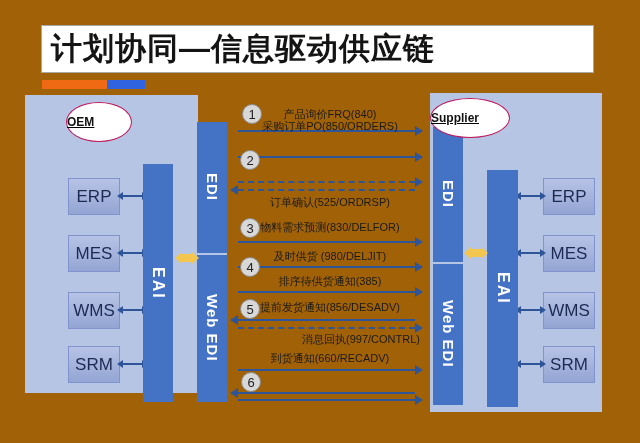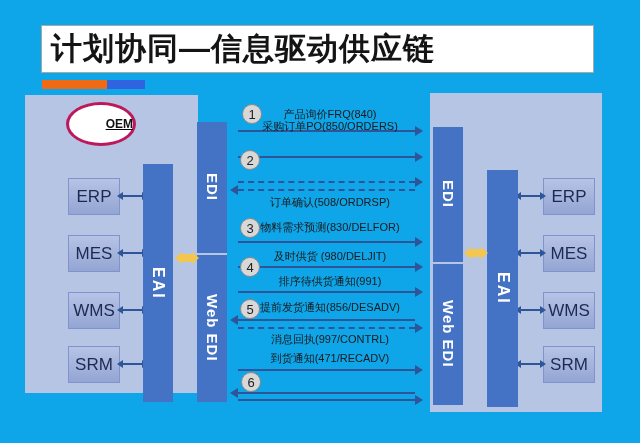--- a/index.html
+++ b/index.html
@@ -1,34 +1,34 @@
 <!DOCTYPE html>
 <html><head>
 <meta charset="utf-8">
 <style>
   html,body{margin:0;padding:0;background:#ffffff;}
-  .stage{position:relative;width:640px;height:443px;background:#0ea5e9;overflow:hidden;
+  .stage{position:relative;width:640px;height:443px;background:#a16207;overflow:hidden;
          font-family:"Liberation Sans","DejaVu Sans",sans-serif;}
 
   
   .title-box{position:absolute;left:41px;top:25px;width:553px;height:48px;background:#ffffff;
              border:1px solid #a8a8a8;box-sizing:border-box;display:flex;align-items:center;}
   .title-text{font-size:31px;font-weight:bold;color:#141414;padding-left:9px;letter-spacing:1px;white-space:nowrap;}
   .accent{position:absolute;top:80px;height:9px;}
   .accent.orange{left:42px;width:65px;background:#f06a13;}
   .accent.blue{left:107px;width:38px;background:#2f63e0;}
 
   
   .panel{position:absolute;background:#b6c5e4;}
   .panel.left{left:25px;top:95px;width:173px;height:298px;}
   .panel.right{left:430px;top:93px;width:172px;height:319px;}
 
   
-  .oval{position:absolute;background:#ffffff;border:3px solid #be185d;border-radius:50%;
-        display:flex;align-items:center;justify-content:flex-end;z-index:6;text-decoration:underline;}
+  .oval{position:absolute;background:#ffffff;border:1px solid #be185d;border-radius:50%;
+        display:flex;align-items:center;justify-content:flex-start;z-index:6;text-decoration:underline;}
   .oval.oem{left:66px;top:102px;width:64px;height:38px;}
   .oval.supplier{left:430px;top:98px;width:78px;height:38px;}
   .oval span{font-size:12px;font-weight:bold;color:#111;}
 
   
   .vbar{position:absolute;background:#4472c4;color:#ffffff;display:flex;align-items:center;
         justify-content:center;z-index:3;}
   .vlabel{writing-mode:vertical-rl;text-orientation:mixed;font-weight:bold;font-size:16px;
           letter-spacing:2px;white-space:nowrap;}
   .eai-left{left:143px;top:164px;width:30px;height:238px;}
@@ -114,20 +114,23 @@
   <div class="vbar eai-right">
     <span class="vlabel">EAI</span>
   </div>
 
   <div class="yconn left"></div>
   <div class="yconn right"></div>
 
   <div class="oval oem">
     <span>OEM</span>
   </div>
+  <div class="oval supplier">
+    <span>Supplier</span>
+  </div>
 
 <div class="sysbox" style="left: 68px; top: 178px;">ERP</div>
     <div class="hconn" style="left: 122px; top: 195px;"></div>
     <div class="sysbox" style="left: 68px; top: 235px;">MES</div>
     <div class="hconn" style="left: 122px; top: 252px;"></div>
     <div class="sysbox" style="left: 68px; top: 292px;">WMS</div>
     <div class="hconn" style="left: 122px; top: 309px;"></div>
     <div class="sysbox" style="left: 68px; top: 346px;">SRM</div>
     <div class="hconn" style="left: 122px; top: 363px;"></div>
     <div class="sysbox" style="left: 543px; top: 178px;">ERP</div>
@@ -144,48 +147,48 @@
     </div>
     <div class="numcircle" style="left: 242px; top: 104px;">1</div>
     <div class="flowlabel" style="top: 119px;">采购订单PO(850/ORDERS)</div>
     <div class="flowarrow" style="top: 156px;">
       <span class="fh r"></span>
     </div>
     <div class="numcircle" style="left: 240px; top: 150px;">2</div>
     <div class="flowarrow dashed" style="top: 181px;">
       <span class="fh r"></span>
     </div>
-    <div class="flowlabel" style="top: 195px;">订单确认(508/ORDRSP)</div>
+    <div class="flowlabel" style="top: 195px;">订单确认(525/ORDRSP)</div>
     <div class="flowarrow dashed" style="top: 189px;">
       <span class="fh l"></span>
     </div>
     <div class="flowlabel" style="top: 220px;">物料需求预测(830/DELFOR)</div>
     <div class="flowarrow" style="top: 241px;">
       <span class="fh r"></span>
     </div>
     <div class="numcircle" style="left: 240px; top: 218px;">3</div>
     <div class="flowlabel" style="top: 249px;">及时供货 (980/DELJIT)</div>
     <div class="flowarrow" style="top: 266px;">
       <span class="fh r"></span>
     </div>
     <div class="numcircle" style="left: 240px; top: 257px;">4</div>
-    <div class="flowlabel" style="top: 274px;">排序待供货通知(991)</div>
+    <div class="flowlabel" style="top: 274px;">排序待供货通知(385)</div>
     <div class="flowarrow" style="top: 291px;">
       <span class="fh r"></span>
     </div>
     <div class="flowlabel" style="top: 300px;">提前发货通知(856/DESADV)</div>
     <div class="flowarrow" style="top: 319px;">
       <span class="fh l"></span>
     </div>
     <div class="numcircle" style="left: 240px; top: 299px;">5</div>
-    <div class="flowlabel" style="top: 332px;">消息回执(997/CONTRL)</div>
+    <div class="flowlabel" style="top: 332px; text-align: right;">消息回执(997/CONTRL)</div>
     <div class="flowarrow dashed" style="top: 327px;">
       <span class="fh r"></span>
     </div>
-    <div class="flowlabel" style="top: 351px;">到货通知(471/RECADV)</div>
+    <div class="flowlabel" style="top: 351px;">到货通知(660/RECADV)</div>
     <div class="flowarrow" style="top: 369px;">
       <span class="fh r"></span>
     </div>
     <div class="flowarrow" style="top: 392px;">
       <span class="fh l"></span>
     </div>
     <div class="numcircle" style="left: 241px; top: 372px;">6</div>
     <div class="flowarrow" style="top: 399px;">
       <span class="fh r"></span>
     </div>

